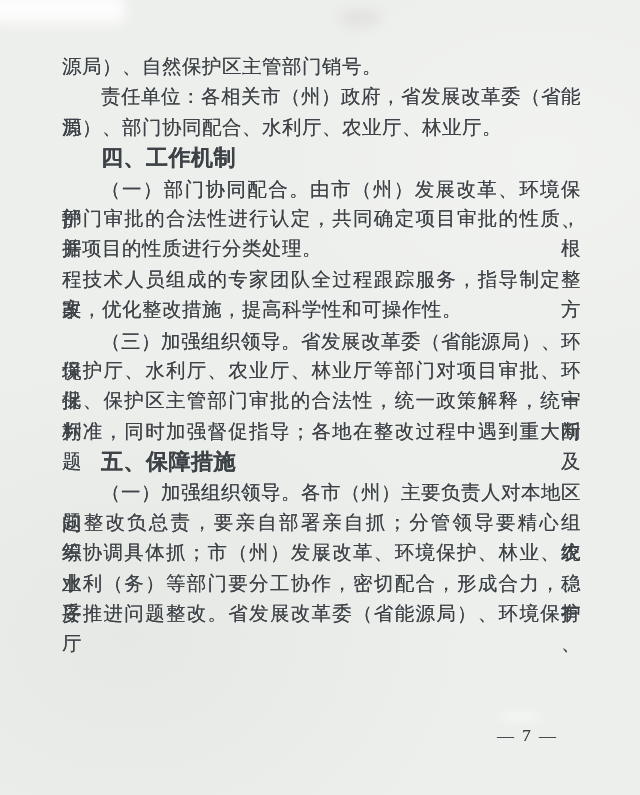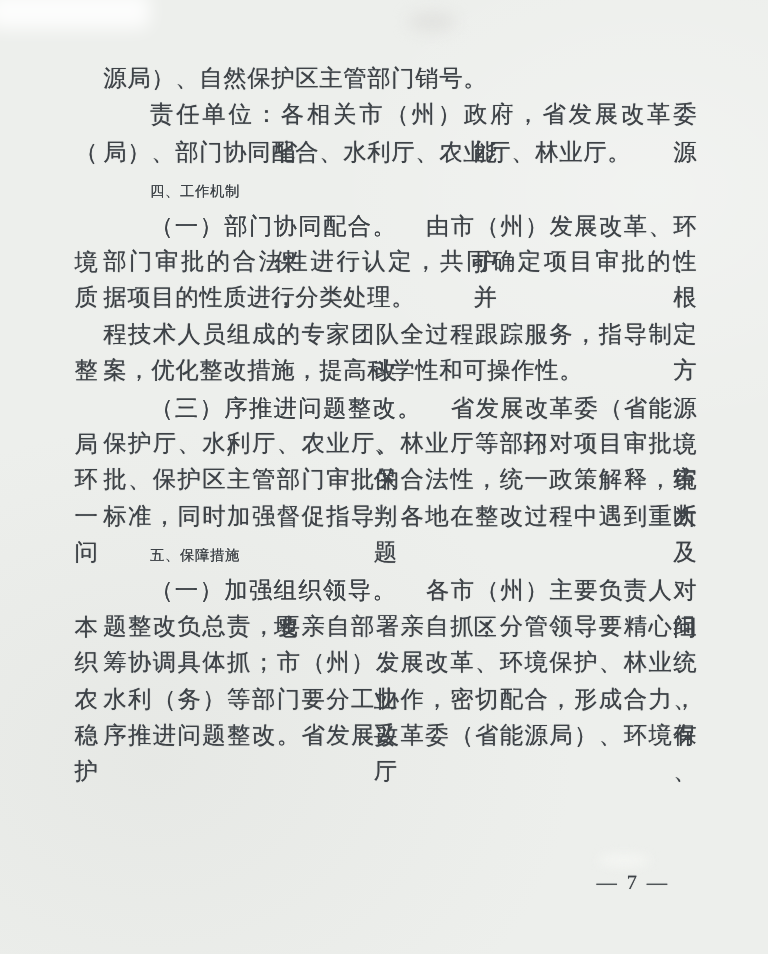--- a/index.html
+++ b/index.html
@@ -66,31 +66,30 @@
   .line.justify {
     white-space: normal;
     text-align: justify;
     text-align-last: justify;
   }
   .line.indent {
     text-indent: 2em;
   }
   .seg {
     font-weight: 400;
-    margin-left: 24px;
   }
   .seg.bold {
     font-family: "Liberation Sans", "DejaVu Sans", sans-serif;
     font-weight: 400;
     text-shadow: 0 0 0.5px rgba(61,66,71,0.9);
   }
   .line.heading .seg {
     font-family: "Liberation Sans", "DejaVu Sans", sans-serif;
-    font-weight: 400;
-    font-size: 12px;
+    font-weight: 700;
+    font-size: 22px;
   }
   .page-number {
     position: absolute;
     top: 726px;
     right: 82px;
     font-size: 17px;
     letter-spacing: 2px;
     color: #3d4247;
     text-shadow: 0 0 0.6px rgba(61,66,71,0.75);
     font-family: "Liberation Serif", "DejaVu Serif", serif;
@@ -106,21 +105,21 @@
   <div class="text-block" id="text-block">
       <div class="line"><span class="seg">源局）、自然保护区主管部门销号。</span></div>
       <div class="line indent justify"><span class="seg">责任单位：各相关市（州）政府，省发展改革委（省能源</span></div>
       <div class="line"><span class="seg">局）、部门协同配合、水利厅、农业厅、林业厅。</span></div>
       <div class="line indent heading"><span class="seg bold">四、工作机制</span></div>
       <div class="line indent justify"><span class="seg bold">（一）部门协同配合。</span><span class="seg">由市（州）发展改革、环境保护、</span></div>
       <div class="line justify"><span class="seg">部门审批的合法性进行认定，共同确定项目审批的性质，并根</span></div>
       <div class="line"><span class="seg">据项目的性质进行分类处理。</span></div>
       <div class="line justify"><span class="seg">程技术人员组成的专家团队全过程跟踪服务，指导制定整改方</span></div>
       <div class="line"><span class="seg">案，优化整改措施，提高科学性和可操作性。</span></div>
-      <div class="line indent justify"><span class="seg bold">（三）序推进问题整改。</span><span class="seg">省发展改革委（省能源局）、环境</span></div>
+      <div class="line indent justify"><span class="seg bold">（三）加强组织领导。</span><span class="seg">省发展改革委（省能源局）、环境</span></div>
       <div class="line justify"><span class="seg">保护厅、水利厅、农业厅、林业厅等部门对项目审批、环保审</span></div>
       <div class="line justify"><span class="seg">批、保护区主管部门审批的合法性，统一政策解释，统一判断</span></div>
       <div class="line justify"><span class="seg">标准，同时加强督促指导；各地在整改过程中遇到重大问题及</span></div>
       <div class="line indent heading"><span class="seg bold">五、保障措施</span></div>
       <div class="line indent justify"><span class="seg bold">（一）加强组织领导。</span><span class="seg">各市（州）主要负责人对本地区问</span></div>
       <div class="line justify"><span class="seg">题整改负总责，要亲自部署亲自抓；分管领导要精心组织，统</span></div>
       <div class="line justify"><span class="seg">筹协调具体抓；市（州）发展改革、环境保护、林业、农业、</span></div>
       <div class="line justify"><span class="seg">水利（务）等部门要分工协作，密切配合，形成合力，稳妥有</span></div>
       <div class="line justify"><span class="seg">序推进问题整改。省发展改革委（省能源局）、环境保护厅、</span></div>
     </div>

